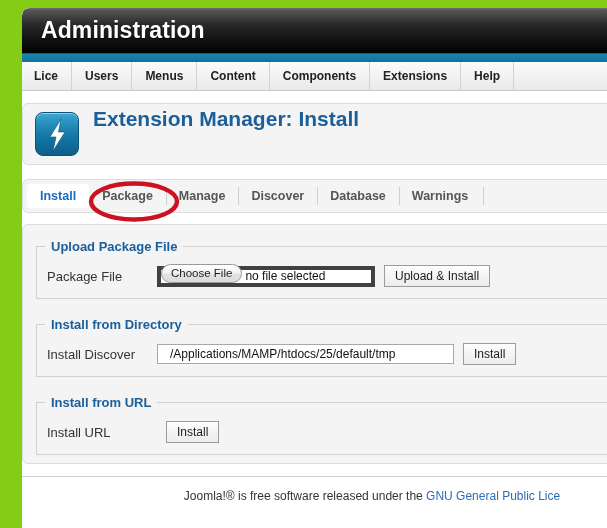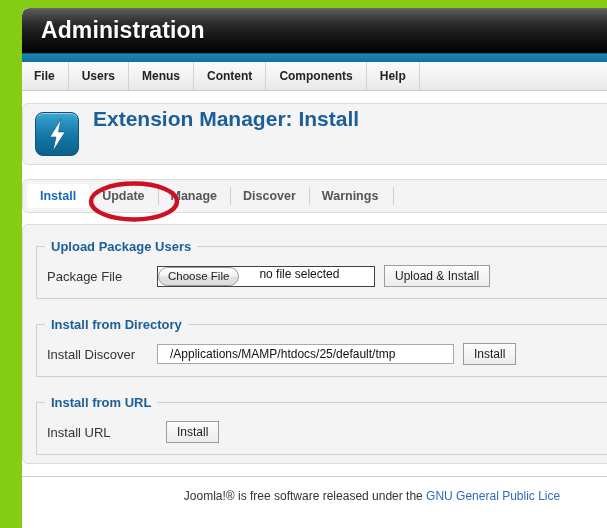--- a/index.html
+++ b/index.html
@@ -229,24 +229,24 @@
   }
   .field-label {
     font-size: 13px;
     color: #333333;
     white-space: nowrap;
   }
 
   
   .filewrap {
     display: flex;
-    align-items: flex-start;
+    align-items: flex-end;
     height: 21px;
     background: #ffffff;
-    border: 1px solid #404040;
+    border: 4px solid #404040;
     box-sizing: border-box;
   }
   .choose-btn {
     display: flex;
     align-items: center;
     justify-content: center;
     height: 19px;
     margin: 0px;
     padding: 0 9px;
     font-size: 11.5px;
@@ -254,21 +254,21 @@
     background: linear-gradient(to bottom, #ffffff 0%, #f2f2f2 48%, #e3e3e3 52%, #dcdcdc 100%);
     border: 1px solid #9a9a9a;
     border-radius: 10px;
     box-sizing: border-box;
     white-space: nowrap;
     cursor: pointer;
   }
   .file-status {
     display: flex;
     align-items: center;
-    padding-left: 20px;
+    padding-left: 3px;
     font-size: 12px;
     color: #111111;
     white-space: nowrap;
   }
 
   input.text-input {
     height: 20px;
     font-family: "Liberation Sans", sans-serif;
     font-size: 12px;
     color: #111111;
@@ -327,33 +327,36 @@
   <div class="window-frame">
 
     <div class="titlebar">
       <div class="titlebar-title">Administration</div>
     </div>
 
     <div class="accent-strip"></div>
 
     <div class="menubar">
       <div class="menu-item">
-        <span>File</span>
+        <span>Lice</span>
       </div>
       <div class="menu-item">
         <span>Users</span>
       </div>
       <div class="menu-item">
         <span>Menus</span>
       </div>
       <div class="menu-item">
         <span>Content</span>
       </div>
       <div class="menu-item">
         <span>Components</span>
+      </div>
+      <div class="menu-item">
+        <span>Extensions</span>
       </div>
       <div class="menu-item">
         <span>Help</span>
       </div>
       <div class="menu-filler"></div>
     </div>
 
     <div class="page-body">
 
       <div class="header-box">
@@ -363,42 +366,45 @@
           </svg>
         </div>
         <div class="header-title">Extension Manager: Install</div>
       </div>
 
       <div class="tabbar">
         <div class="tab active">
           <span>Install</span>
         </div>
         <div class="tab">
-          <span>Update</span>
+          <span>Package</span>
         </div>
         <div class="tab">
           <span>Manage</span>
         </div>
         <div class="tab">
           <span>Discover</span>
+        </div>
+        <div class="tab">
+          <span>Database</span>
         </div>
         <div class="tab">
           <span>Warnings</span>
         </div>
         <div class="tab-endbar"></div>
       </div>
 
       <svg class="annotation-ellipse" viewBox="0 0 92 41">
         <ellipse cx="46" cy="20.5" rx="43" ry="18" fill="none" stroke="#cc1122" stroke-width="4.5"></ellipse>
       </svg>
 
       <div class="form-panel">
 
         <fieldset class="group" style="top:14px;">
-          <legend>Upload Package Users</legend>
+          <legend>Upload Package File</legend>
           <div class="group-inner">
             <span class="field-label" style="width:110px;">Package File</span>
             <div class="filewrap" style="width:218px;">
               <div class="choose-btn">
                 <span>Choose File</span>
               </div>
               <div class="file-status">no file selected</div>
             </div>
             <div class="btn" style="margin-left:9px;">
               <span>Upload &amp; Install</span>

